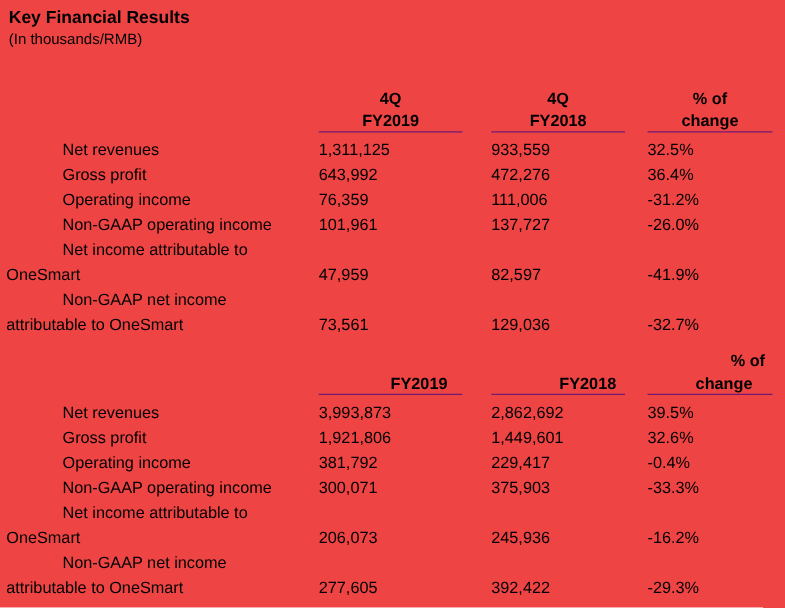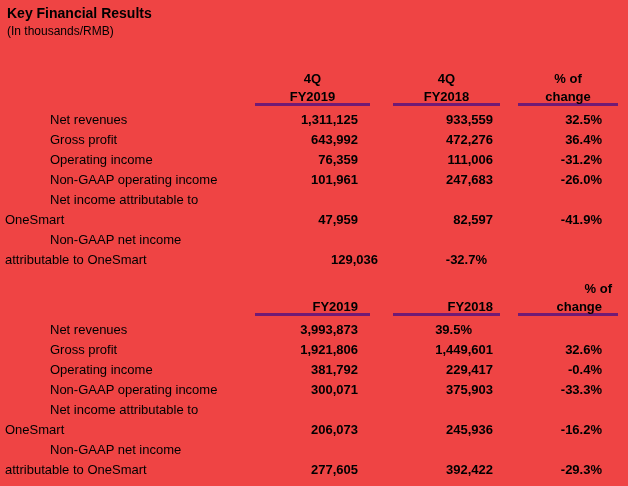--- a/index.html
+++ b/index.html
@@ -18,36 +18,36 @@
 
   .hrow, .drow { display:flex; }
   .cl  { width:250px; }
   .cv1 { width:115px; }
   .cv2 { width:107px; margin-left:23px; }
   .cv3 { width:100px; margin-left:18px; }
 
   .hr1 { height:18px; line-height:18px; }
   .hr2 { height:18px; line-height:17px; }
   .hrow > div { font-weight:bold; }
-  .hr2 .u { border-bottom:3px solid #701a75; }
+  .hr2 .u { border-bottom:1px solid #701a75; }
 
   
   .t1 .hv { text-align:center; }
   .t2 .hv { text-align:right; }
   .t2 .cv1.hv { padding-right:12px; }
   .t2 .cv2.hv { padding-right:7px; }
   .t2 .cv3.hv { padding-right:16px; }
   .t2 .hr1 .cv3.hv { padding-right:6px; }
 
   .rows { margin-top:4px; }
   .drow { height:20px; line-height:20px; }
   .drow.two { height:40px; align-items:flex-end; }
   .cl .l1 { padding-left:45px; white-space:nowrap; }
   .cl .l2 { padding-left:0; white-space:nowrap; }
-  .num { text-align:right; white-space:nowrap;font-weight:bold; }
+  .num { white-space:nowrap; }
   .cv1.num { padding-right:12px; }
   .cv2.num { padding-right:7px; }
   .cv3.num { padding-right:16px; }
 </style>
 </head>
 <body>
 
 <div class="canvas">
   <div class="title">Key Financial Results</div>
   <div class="subtitle">(In thousands/RMB)</div>
@@ -88,37 +88,38 @@
           </div>
         <div class="cv1 num">76,359</div>
         <div class="cv2 num">111,006</div>
         <div class="cv3 num">-31.2%</div>
       </div>
       <div class="drow">
         <div class="cl">
             <div class="l1">Non-GAAP operating income</div>
           </div>
         <div class="cv1 num">101,961</div>
-        <div class="cv2 num">247,683</div>
+        <div class="cv2 num">137,727</div>
         <div class="cv3 num">-26.0%</div>
       </div>
       <div class="drow two">
         <div class="cl">
           <div class="l1">Net income attributable to</div>
           <div class="l2">OneSmart</div>
         </div>
         <div class="cv1 num">47,959</div>
         <div class="cv2 num">82,597</div>
         <div class="cv3 num">-41.9%</div>
       </div>
       <div class="drow two">
         <div class="cl">
           <div class="l1">Non-GAAP net income</div>
           <div class="l2">attributable to OneSmart</div>
         </div>
+        <div class="cv1 num">73,561</div>
         <div class="cv2 num">129,036</div>
         <div class="cv3 num">-32.7%</div>
       </div>
     </div>
   </section>
 
   <section class="t t2">
     <div class="hrow hr1">
       <div class="cl"></div>
       <div class="cv1 hv"></div>
@@ -130,20 +131,21 @@
       <div class="cv1 hv u">FY2019</div>
       <div class="cv2 hv u">FY2018</div>
       <div class="cv3 hv u">change</div>
     </div>
     <div class="rows">
       <div class="drow">
         <div class="cl">
             <div class="l1">Net revenues</div>
           </div>
         <div class="cv1 num">3,993,873</div>
+        <div class="cv2 num">2,862,692</div>
         <div class="cv3 num">39.5%</div>
       </div>
       <div class="drow">
         <div class="cl">
             <div class="l1">Gross profit</div>
           </div>
         <div class="cv1 num">1,921,806</div>
         <div class="cv2 num">1,449,601</div>
         <div class="cv3 num">32.6%</div>
       </div>

